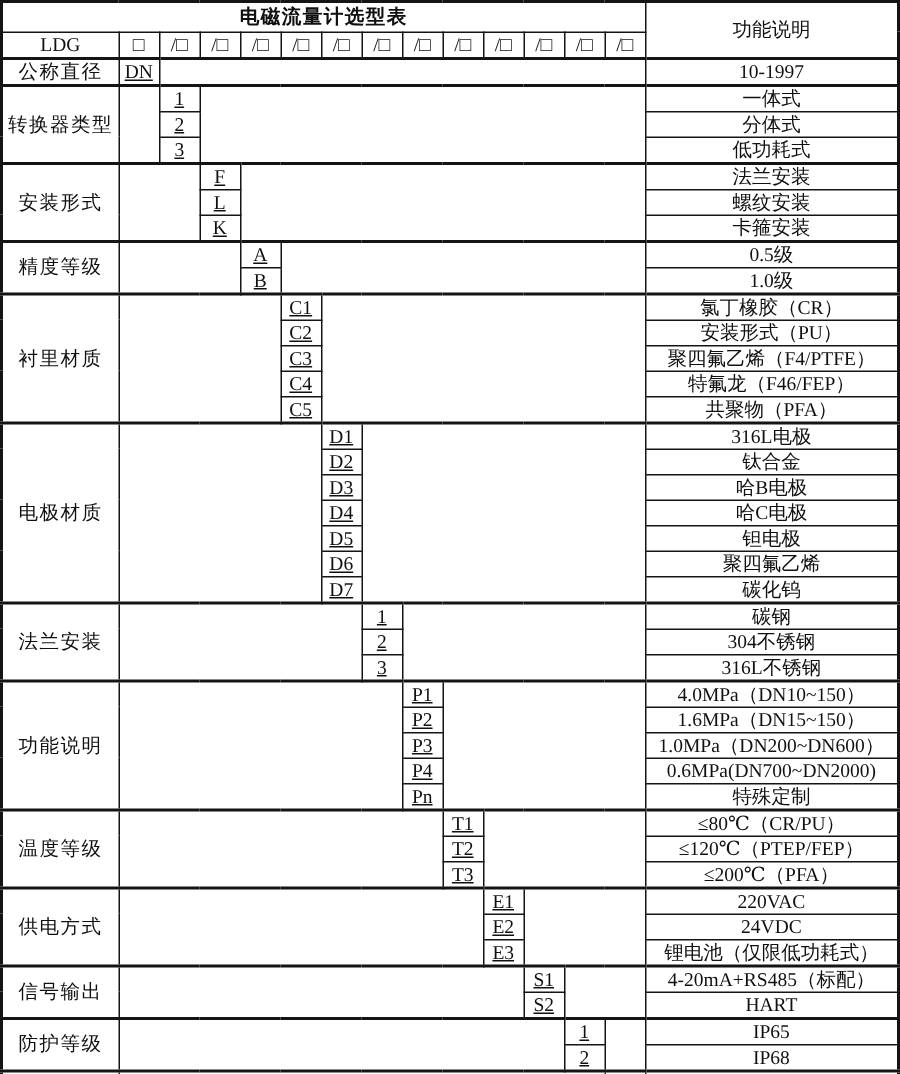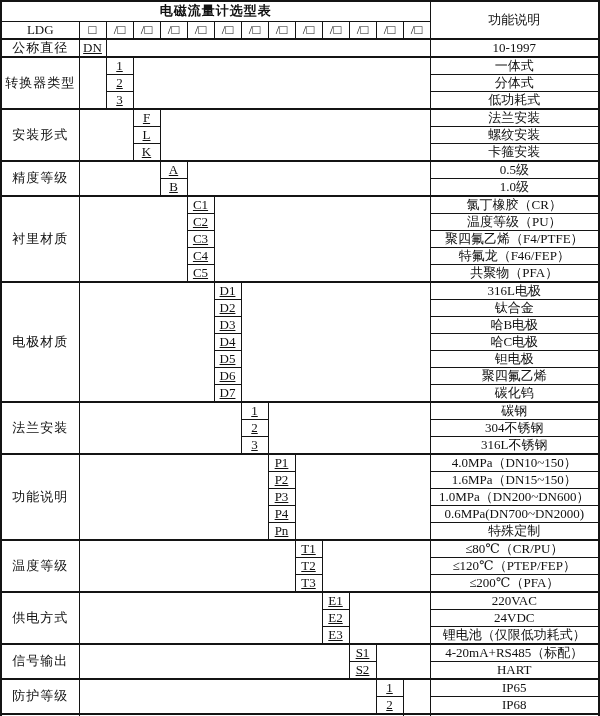--- a/index.html
+++ b/index.html
@@ -125,21 +125,21 @@
         </tr>
         <tr class="block-start">
           <td class="label-cell" rowspan="5">衬里材质</td>
           <td class="spacer" colspan="4" rowspan="5"></td>
           <td class="code-cell">C1</td>
           <td class="spacer" colspan="8" rowspan="5"></td>
           <td class="desc-cell">氯丁橡胶（CR）</td>
         </tr>
         <tr>
           <td class="code-cell">C2</td>
-          <td class="desc-cell">温度等级（PU）</td>
+          <td class="desc-cell">安装形式（PU）</td>
         </tr>
         <tr>
           <td class="code-cell">C3</td>
           <td class="desc-cell">聚四氟乙烯（F4/PTFE）</td>
         </tr>
         <tr>
           <td class="code-cell">C4</td>
           <td class="desc-cell">特氟龙（F46/FEP）</td>
         </tr>
         <tr>

